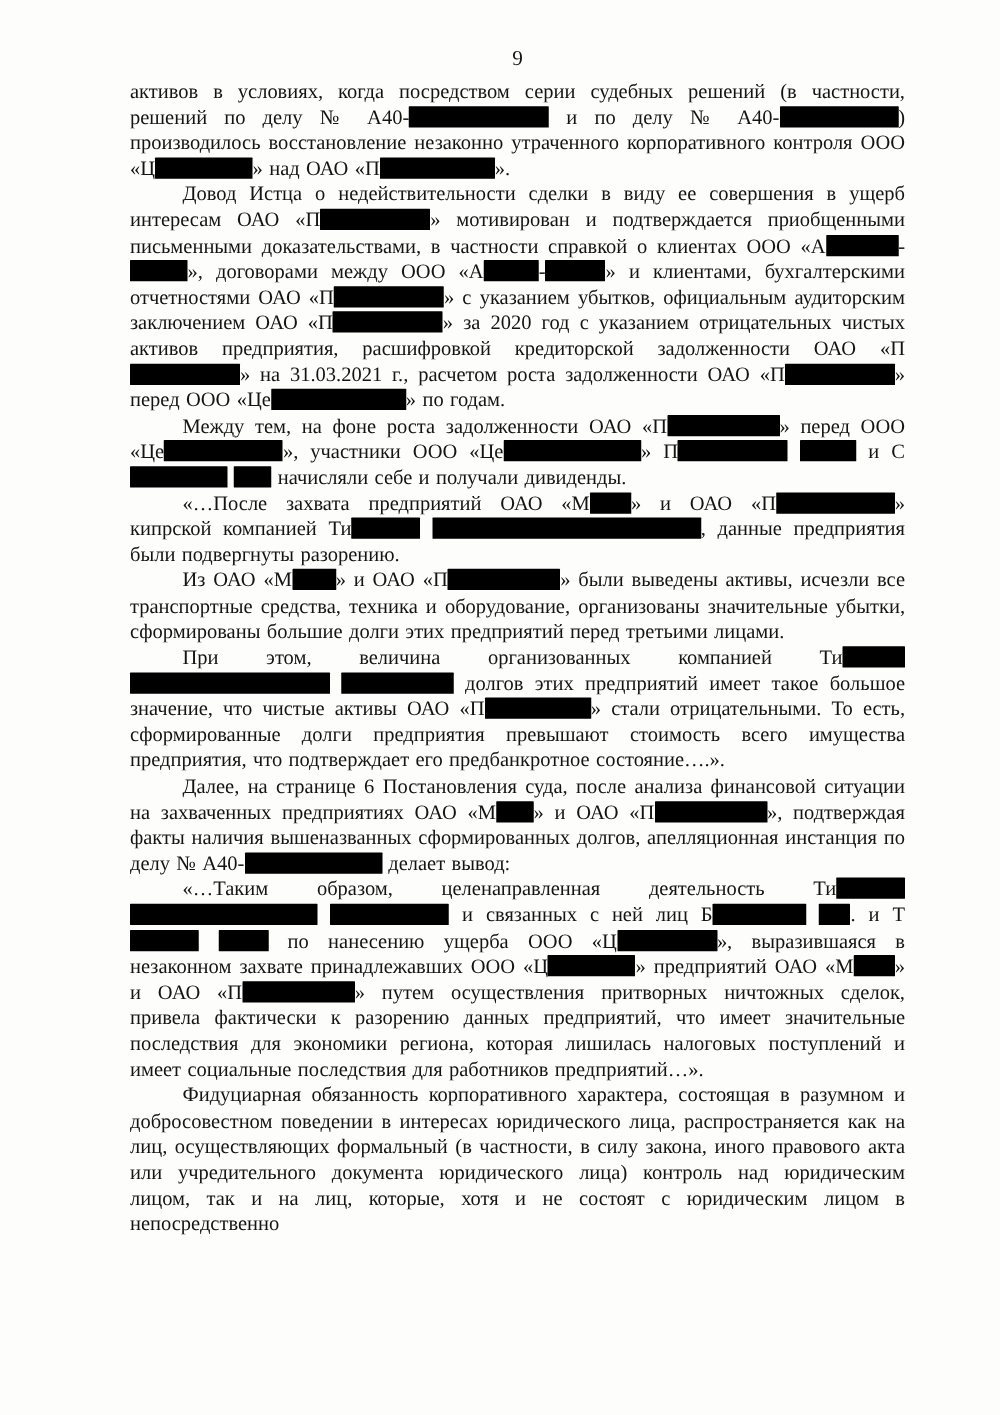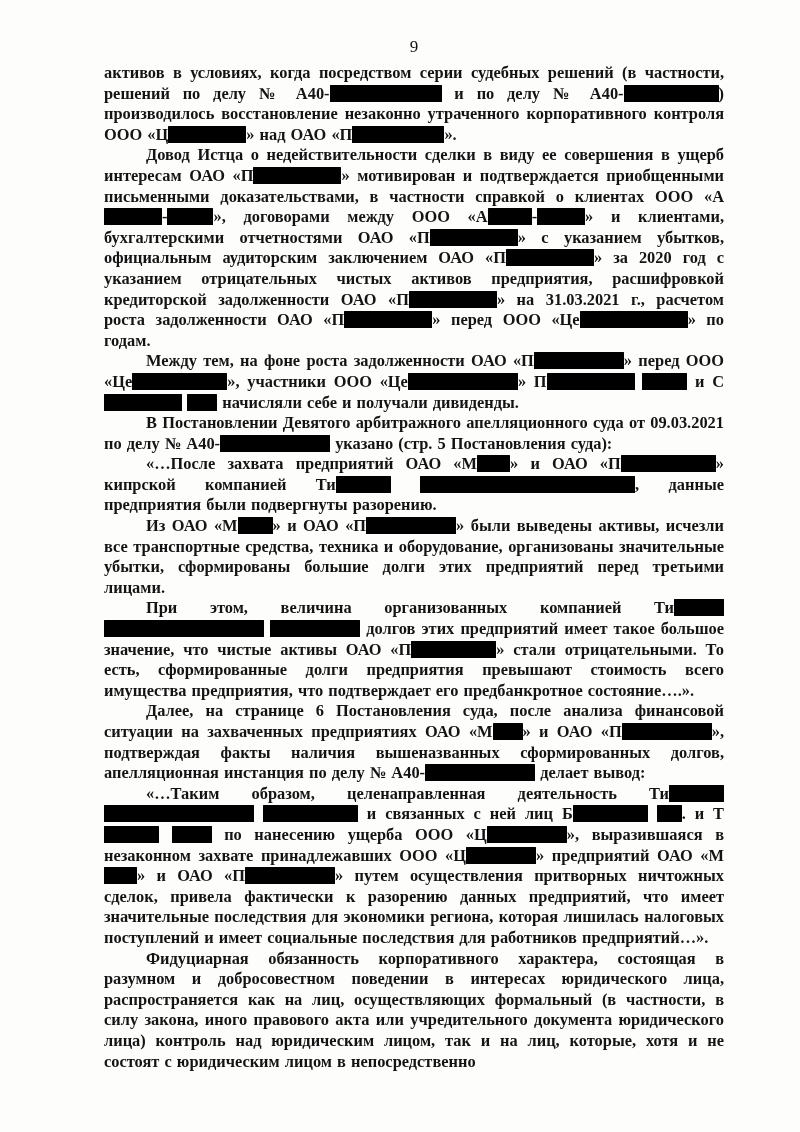--- a/index.html
+++ b/index.html
@@ -24,41 +24,39 @@
     font-size: 17px;
     line-height: 21px;
     margin: 0 0 6px 0;
   }
   .para {
     margin: 0;
     font-size: 16.4px;
     line-height: 20.6px;
     text-align: justify;
     word-spacing: 1px;
-    font-weight: bold;
   }
   .para.indent { text-indent: 42px; }
   .redaction {
     display: inline-block;
     height: 17px;
     background: #000000;
     vertical-align: -3px;
     border-radius: 0.5px;
   }
 </style>
 </head>
 <body>
 
 <div class="page">
   <p class="page-number">9</p>
   <div>
       <p class="para">активов в условиях, когда посредством серии судебных решений (в частности, решений по делу № А40-<span class="redaction" style="width: 112px; background: rgb(0, 0, 0);"></span> и по делу № А40-<span class="redaction" style="width: 95px; background: rgb(0, 0, 0);"></span>) производилось восстановление незаконно утраченного корпоративного контроля ООО «Ц<span class="redaction" style="width: 78px; background: rgb(0, 0, 0);"></span>» над ОАО «П<span class="redaction" style="width: 92px; background: rgb(0, 0, 0);"></span>».</p>
       <p class="para indent">Довод Истца о недействительности сделки в виду ее совершения в ущерб интересам ОАО «П<span class="redaction" style="width: 88px; background: rgb(0, 0, 0);"></span>» мотивирован и подтверждается приобщенными письменными доказательствами, в частности справкой о клиентах ООО «А<span class="redaction" style="width: 58px; background: rgb(0, 0, 0);"></span>-<span class="redaction" style="width: 46px; background: rgb(0, 0, 0);"></span>», договорами между ООО «А<span class="redaction" style="width: 44px; background: rgb(0, 0, 0);"></span>-<span class="redaction" style="width: 48px; background: rgb(0, 0, 0);"></span>» и клиентами, бухгалтерскими отчетностями ОАО «П<span class="redaction" style="width: 88px; background: rgb(0, 0, 0);"></span>» с указанием убытков, официальным аудиторским заключением ОАО «П<span class="redaction" style="width: 88px; background: rgb(0, 0, 0);"></span>» за 2020 год с указанием отрицательных чистых активов предприятия, расшифровкой кредиторской задолженности ОАО «П<span class="redaction" style="width: 88px; background: rgb(0, 0, 0);"></span>» на 31.03.2021 г., расчетом роста задолженности ОАО «П<span class="redaction" style="width: 88px; background: rgb(0, 0, 0);"></span>» перед ООО «Це<span class="redaction" style="width: 108px; background: rgb(0, 0, 0);"></span>» по годам.</p>
       <p class="para indent">Между тем, на фоне роста задолженности ОАО «П<span class="redaction" style="width: 90px; background: rgb(0, 0, 0);"></span>» перед ООО «Це<span class="redaction" style="width: 95px; background: rgb(0, 0, 0);"></span>», участники ООО «Це<span class="redaction" style="width: 110px; background: rgb(0, 0, 0);"></span>» П<span class="redaction" style="width: 88px; background: rgb(0, 0, 0);"></span> <span class="redaction" style="width: 45px; background: rgb(0, 0, 0);"></span> и С<span class="redaction" style="width: 78px; background: rgb(0, 0, 0);"></span> <span class="redaction" style="width: 30px; background: rgb(0, 0, 0);"></span> начисляли себе и получали дивиденды.</p>
-      <p class="para indent">В Постановлении Девятого арбитражного апелляционного суда от 09.03.2021 по делу № А40-<span class="redaction" style="width: 110px; background: rgb(0, 0, 0);"></span> указано (стр. 5 Постановления суда):</p>
       <p class="para indent">«…После захвата предприятий ОАО «М<span class="redaction" style="width: 33px; background: rgb(0, 0, 0);"></span>» и ОАО «П<span class="redaction" style="width: 95px; background: rgb(0, 0, 0);"></span>» кипрской компанией Ти<span class="redaction" style="width: 55px; background: rgb(0, 0, 0);"></span> <span class="redaction" style="width: 215px; background: rgb(0, 0, 0);"></span>, данные предприятия были подвергнуты разорению.</p>
       <p class="para indent">Из ОАО «М<span class="redaction" style="width: 35px; background: rgb(0, 0, 0);"></span>» и ОАО «П<span class="redaction" style="width: 90px; background: rgb(0, 0, 0);"></span>» были выведены активы, исчезли все транспортные средства, техника и оборудование, организованы значительные убытки, сформированы большие долги этих предприятий перед третьими лицами.</p>
       <p class="para indent">При этом, величина организованных компанией Ти<span class="redaction" style="width: 50px; background: rgb(0, 0, 0);"></span> <span class="redaction" style="width: 160px; background: rgb(0, 0, 0);"></span> <span class="redaction" style="width: 90px; background: rgb(0, 0, 0);"></span> долгов этих предприятий имеет такое большое значение, что чистые активы ОАО «П<span class="redaction" style="width: 85px; background: rgb(0, 0, 0);"></span>» стали отрицательными. То есть, сформированные долги предприятия превышают стоимость всего имущества предприятия, что подтверждает его предбанкротное состояние….».</p>
       <p class="para indent">Далее, на странице 6 Постановления суда, после анализа финансовой ситуации на захваченных предприятиях ОАО «М<span class="redaction" style="width: 30px; background: rgb(0, 0, 0);"></span>» и ОАО «П<span class="redaction" style="width: 90px; background: rgb(0, 0, 0);"></span>», подтверждая факты наличия вышеназванных сформированных долгов, апелляционная инстанция по делу № А40-<span class="redaction" style="width: 110px; background: rgb(0, 0, 0);"></span> делает вывод:</p>
       <p class="para indent">«…Таким образом, целенаправленная деятельность Ти<span class="redaction" style="width: 55px; background: rgb(0, 0, 0);"></span> <span class="redaction" style="width: 150px; background: rgb(0, 0, 0);"></span> <span class="redaction" style="width: 95px; background: rgb(0, 0, 0);"></span> и связанных с ней лиц Б<span class="redaction" style="width: 75px; background: rgb(0, 0, 0);"></span> <span class="redaction" style="width: 25px; background: rgb(0, 0, 0);"></span>. и Т<span class="redaction" style="width: 55px; background: rgb(0, 0, 0);"></span> <span class="redaction" style="width: 40px; background: rgb(0, 0, 0);"></span> по нанесению ущерба ООО «Ц<span class="redaction" style="width: 80px; background: rgb(0, 0, 0);"></span>», выразившаяся в незаконном захвате принадлежавших ООО «Ц<span class="redaction" style="width: 70px; background: rgb(0, 0, 0);"></span>» предприятий ОАО «М<span class="redaction" style="width: 33px; background: rgb(0, 0, 0);"></span>» и ОАО «П<span class="redaction" style="width: 90px; background: rgb(0, 0, 0);"></span>» путем осуществления притворных ничтожных сделок, привела фактически к разорению данных предприятий, что имеет значительные последствия для экономики региона, которая лишилась налоговых поступлений и имеет социальные последствия для работников предприятий…».</p>
       <p class="para indent">Фидуциарная обязанность корпоративного характера, состоящая в разумном и добросовестном поведении в интересах юридического лица, распространяется как на лиц, осуществляющих формальный (в частности, в силу закона, иного правового акта или учредительного документа юридического лица) контроль над юридическим лицом, так и на лиц, которые, хотя и не состоят с юридическим лицом в непосредственно</p>
     </div>
 </div>
 
 </body></html>

